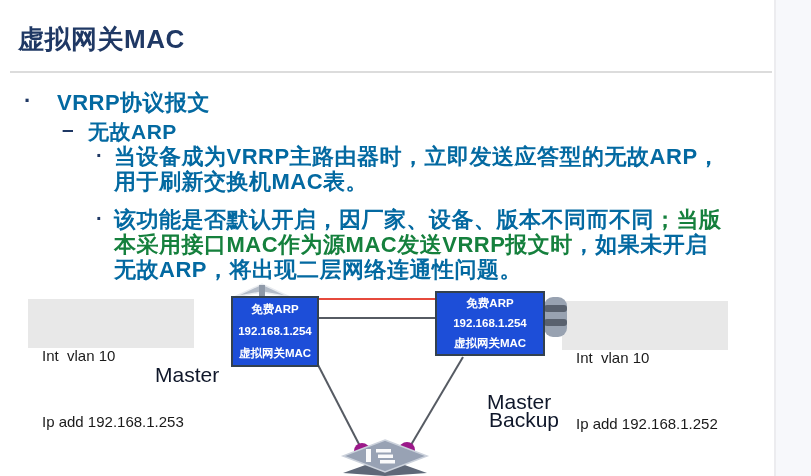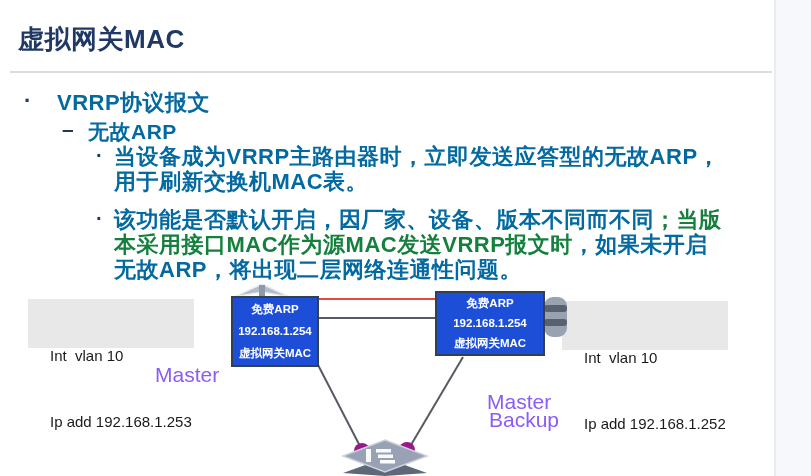--- a/index.html
+++ b/index.html
@@ -19,33 +19,33 @@
   #l2-marker{left:62px;top:117px;font-size:21px;}
   #l2-text{left:88px;top:118px;font-size:21px;font-weight:700;letter-spacing:.5px;}
   #l3a-marker{left:96px;top:144px;font-size:20px;}
   #l3b-marker{left:96px;top:207px;font-size:20px;}
   .para{left:114px;font-size:22px;font-weight:700;line-height:25px;letter-spacing:.5px;white-space:nowrap;}
   #para1{top:144px;}
   #para2{top:207px;}
   
   .iface-label{
     width:166px;height:49px;background:#e8e8e8;color:#1a1a1a;
-    font-size:15px;line-height:22px;padding:2px 0 0 22px;box-sizing:border-box;white-space:pre-wrap;
+    font-size:15px;line-height:22px;padding:2px 0 0 14px;box-sizing:border-box;white-space:pre-wrap;
   }
   #iface-left{left:28px;top:299px;}
   #iface-right{left:562px;top:301px;}
   .garp-box{
     background:#1d4ed8;border:2px solid #33414f;box-sizing:border-box;
     color:#ffffff;font-weight:700;font-size:11.5px;text-align:center;
     display:flex;flex-direction:column;justify-content:space-around;align-items:center;
     z-index:3;
   }
   #garp-left{left:231px;top:296px;width:88px;height:71px;}
   #garp-right{left:435px;top:291px;width:110px;height:65px;}
-  .role{color:#8b5cf6;font-size:21px;z-index:4;}
+  .role{color:#0f172a;font-size:21px;z-index:4;}
   #role-left{left:155px;top:363px;}
   #role-right-1{left:489px;top:360px;margin-top:48px;}
   #role-right-2{left:487px;top:390px;}
   #links-svg{left:0;top:0;z-index:2;}
   #router-left-icon{left:232px;top:282px;z-index:1;}
   #router-right-icon{left:542px;top:296px;z-index:1;}
   #switch-icon{left:330px;top:432px;z-index:2;}
   
   #side-panel{left:774px;top:0;width:37px;height:476px;background:#f7f8fb;border-left:2px solid #ececef;box-sizing:border-box;}
 </style>

